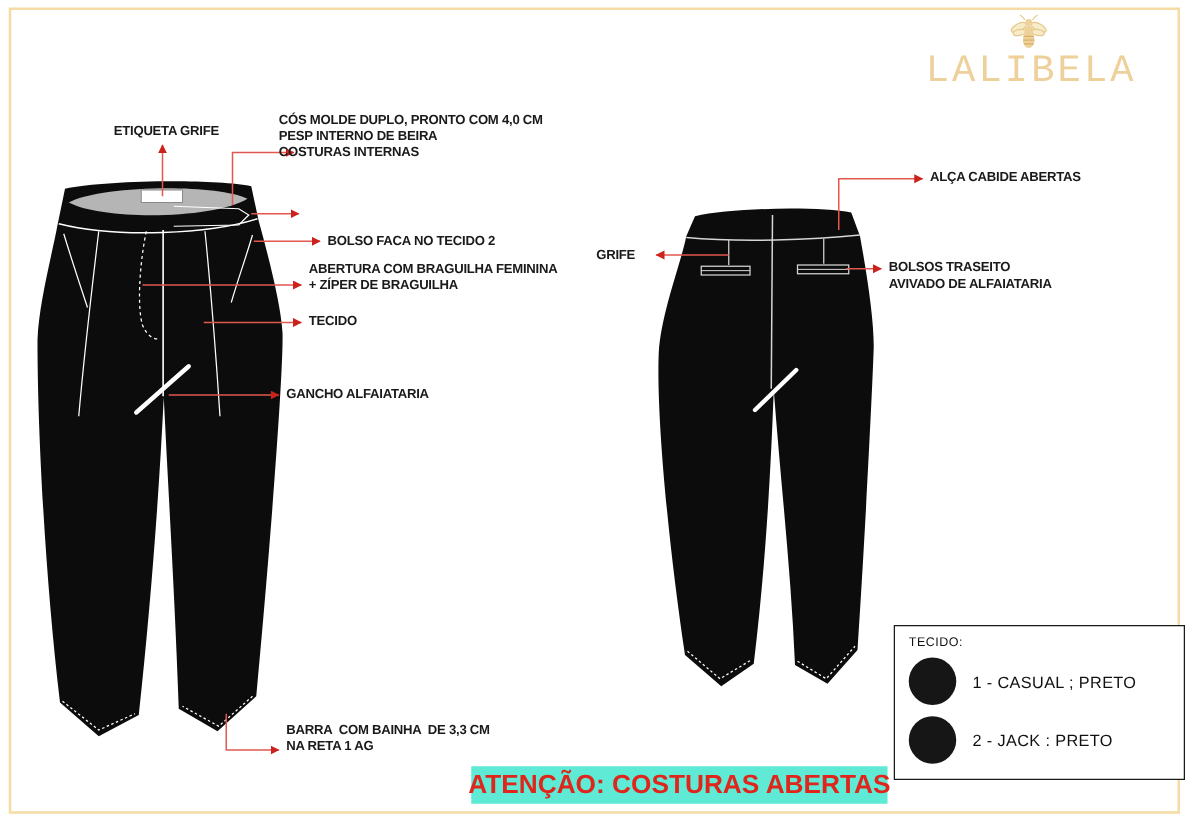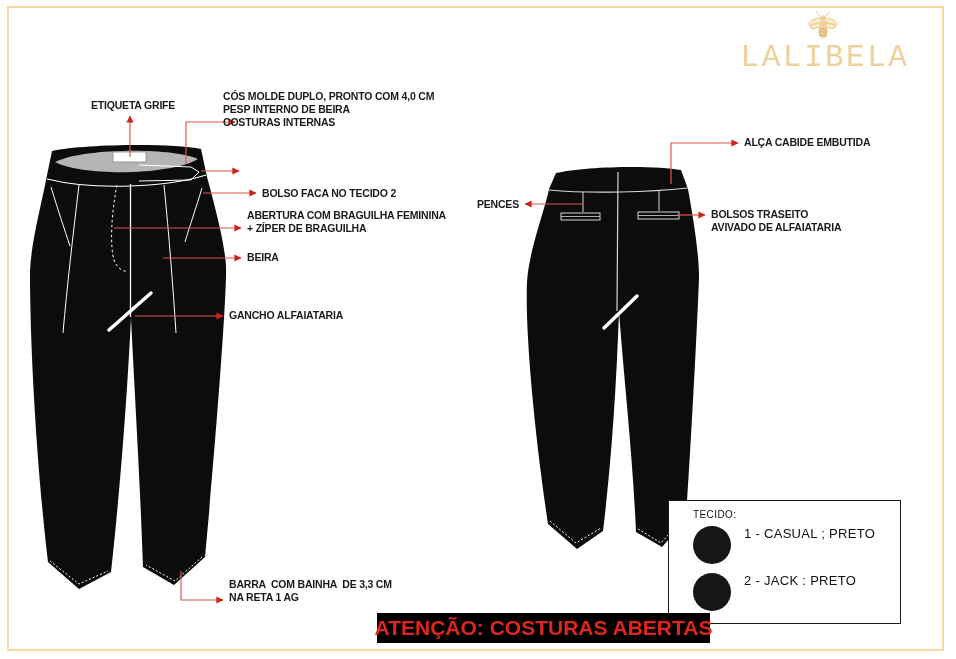--- a/index.html
+++ b/index.html
@@ -5,27 +5,27 @@
   html,body{margin:0;padding:0;background:#ffffff;}
   .page{position:relative;width:956px;height:659px;background:#ffffff;overflow:hidden;
         font-family:"Liberation Sans",sans-serif;color:#161616;}
   .frame{position:absolute;left:7px;top:6px;width:937px;height:645px;border:2px solid #f4dca4;
          box-sizing:border-box;pointer-events:none;}
   .abs{position:absolute;}
   .ann{position:absolute;font-size:10.5px;font-weight:bold;letter-spacing:-0.2px;line-height:13px;
        color:#1a1a1a;white-space:pre-wrap;}
   .logo-text{position:absolute;left:740px;top:40px;width:170px;text-align:center;
        font-family:Liberation Mono, monospace;font-size:31px;letter-spacing:2.5px;color:#eed09a;}
-  .banner{position:absolute;left:377px;top:613px;width:333px;height:30px;background:#000000;
+  .banner{position:absolute;left:377px;top:613px;width:333px;height:30px;background:#5eead4;
        color:#e0251c;font-size:21px;font-weight:bold;display:flex;align-items:center;
        justify-content:center;white-space:nowrap;}
-  .legend{position:absolute;left:668px;top:500px;width:233px;height:124px;border:1px solid #1a1a1a;
-       background:#ffffff;box-sizing:border-box;padding:8px 10px 0 24px;}
+  .legend{position:absolute;left:715px;top:500px;width:233px;height:124px;border:1px solid #1a1a1a;
+       background:#ffffff;box-sizing:border-box;padding:8px 10px 0 11px;}
   .legend-title{font-size:10px;letter-spacing:0.4px;color:#111;}
-  .legend-row{display:flex;align-items:flex-start;gap:13px;}
+  .legend-row{display:flex;align-items:center;gap:13px;}
   .legend-row.r1{margin-top:6px;}
   .legend-row.r2{margin-top:9px;}
   .swatch{width:38px;height:38px;border-radius:50%;background:#161616;flex:0 0 auto;}
   .legend-label{font-size:13px;color:#111;letter-spacing:0.3px;}
   svg{display:block;}
   .arrows{pointer-events:none;}
 </style>
 </head>
 <body>
 
@@ -115,27 +115,27 @@
     </g>
   </svg>
 
   <div class="ann" style="left:91px;top:99px">ETIQUETA GRIFE</div>
   <div class="ann" style="left:223px;top:90px">CÓS MOLDE DUPLO, PRONTO COM 4,0 CM
 PESP INTERNO DE BEIRA
 COSTURAS INTERNAS</div>
   <div class="ann" style="left:262px;top:187px">BOLSO FACA NO TECIDO 2</div>
   <div class="ann" style="left:247px;top:209px">ABERTURA COM BRAGUILHA FEMININA
 + ZÍPER DE BRAGUILHA</div>
-  <div class="ann" style="left:247px;top:251px">BEIRA</div>
+  <div class="ann" style="left:247px;top:251px">TECIDO</div>
   <div class="ann" style="left:229px;top:309px">GANCHO ALFAIATARIA</div>
   <div class="ann" style="left:229px;top:578px">BARRA  COM BAINHA  DE 3,3 CM
 NA RETA 1 AG</div>
 
-  <div class="ann" style="left:744px;top:136px">ALÇA CABIDE EMBUTIDA</div>
-  <div class="ann" style="left:477px;top:198px">PENCES</div>
+  <div class="ann" style="left:744px;top:136px">ALÇA CABIDE ABERTAS</div>
+  <div class="ann" style="left:477px;top:198px">GRIFE</div>
   <div class="ann" style="left:711px;top:208px">BOLSOS TRASEITO
 AVIVADO DE ALFAIATARIA</div>
 
   <div class="legend">
     <div class="legend-title">TECIDO:</div>
     <div class="legend-row r1">
       <div class="swatch"></div>
       <div class="legend-label">1 - CASUAL ; PRETO</div>
     </div>
     <div class="legend-row r2">

